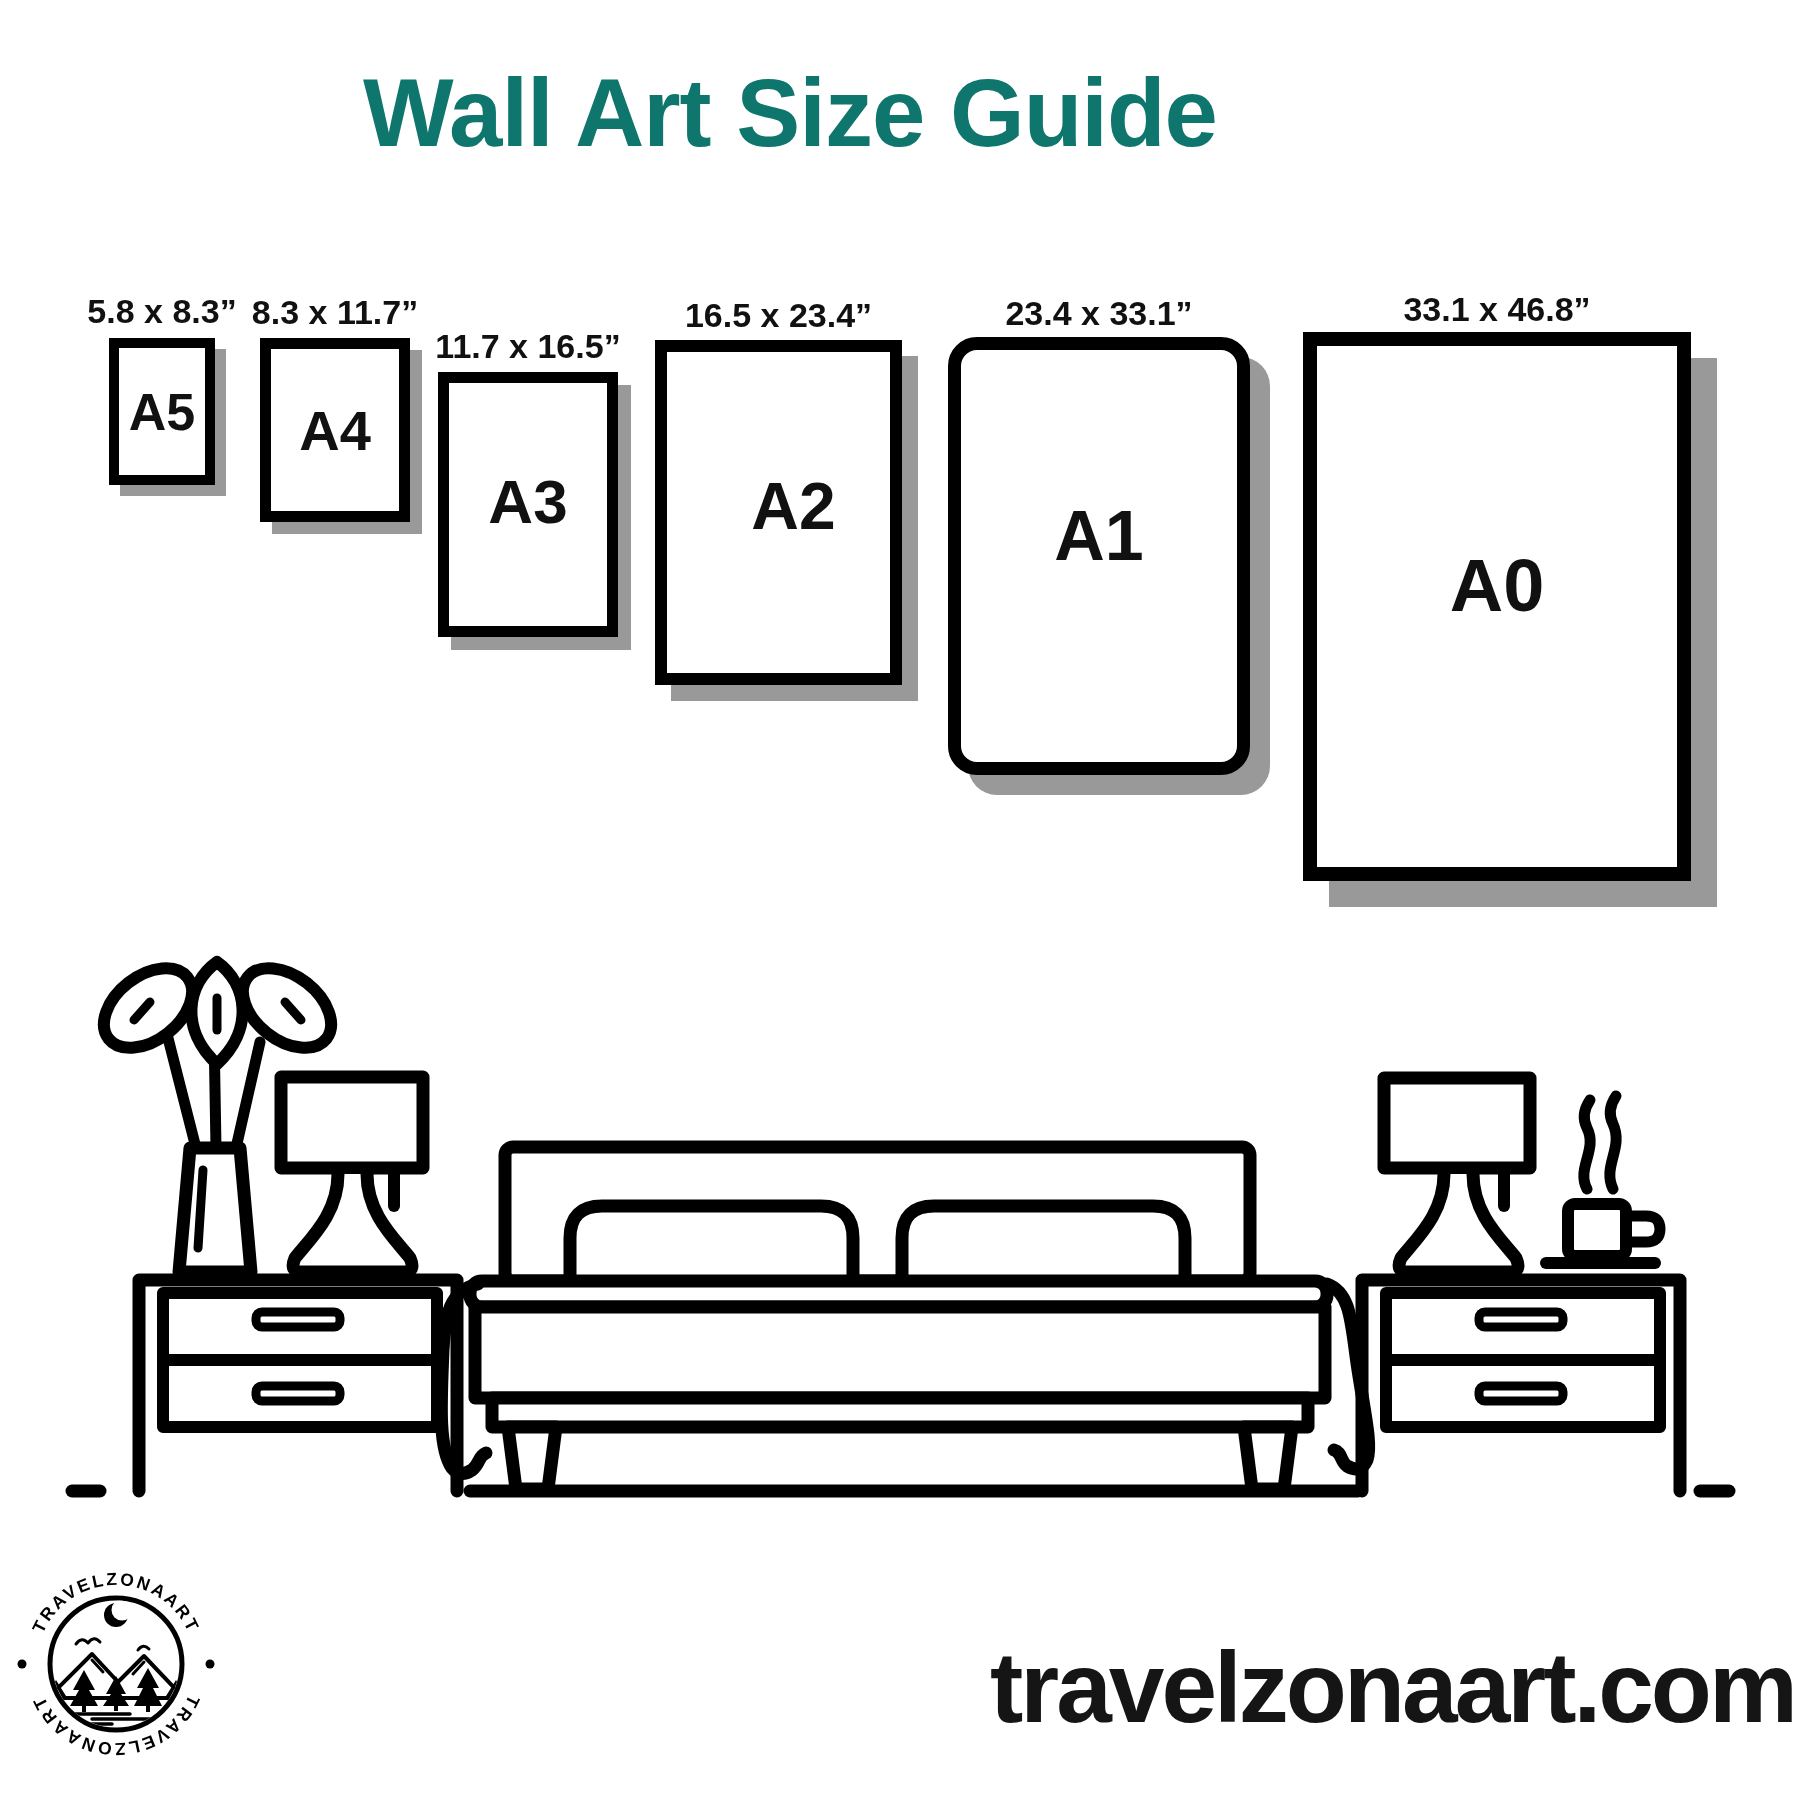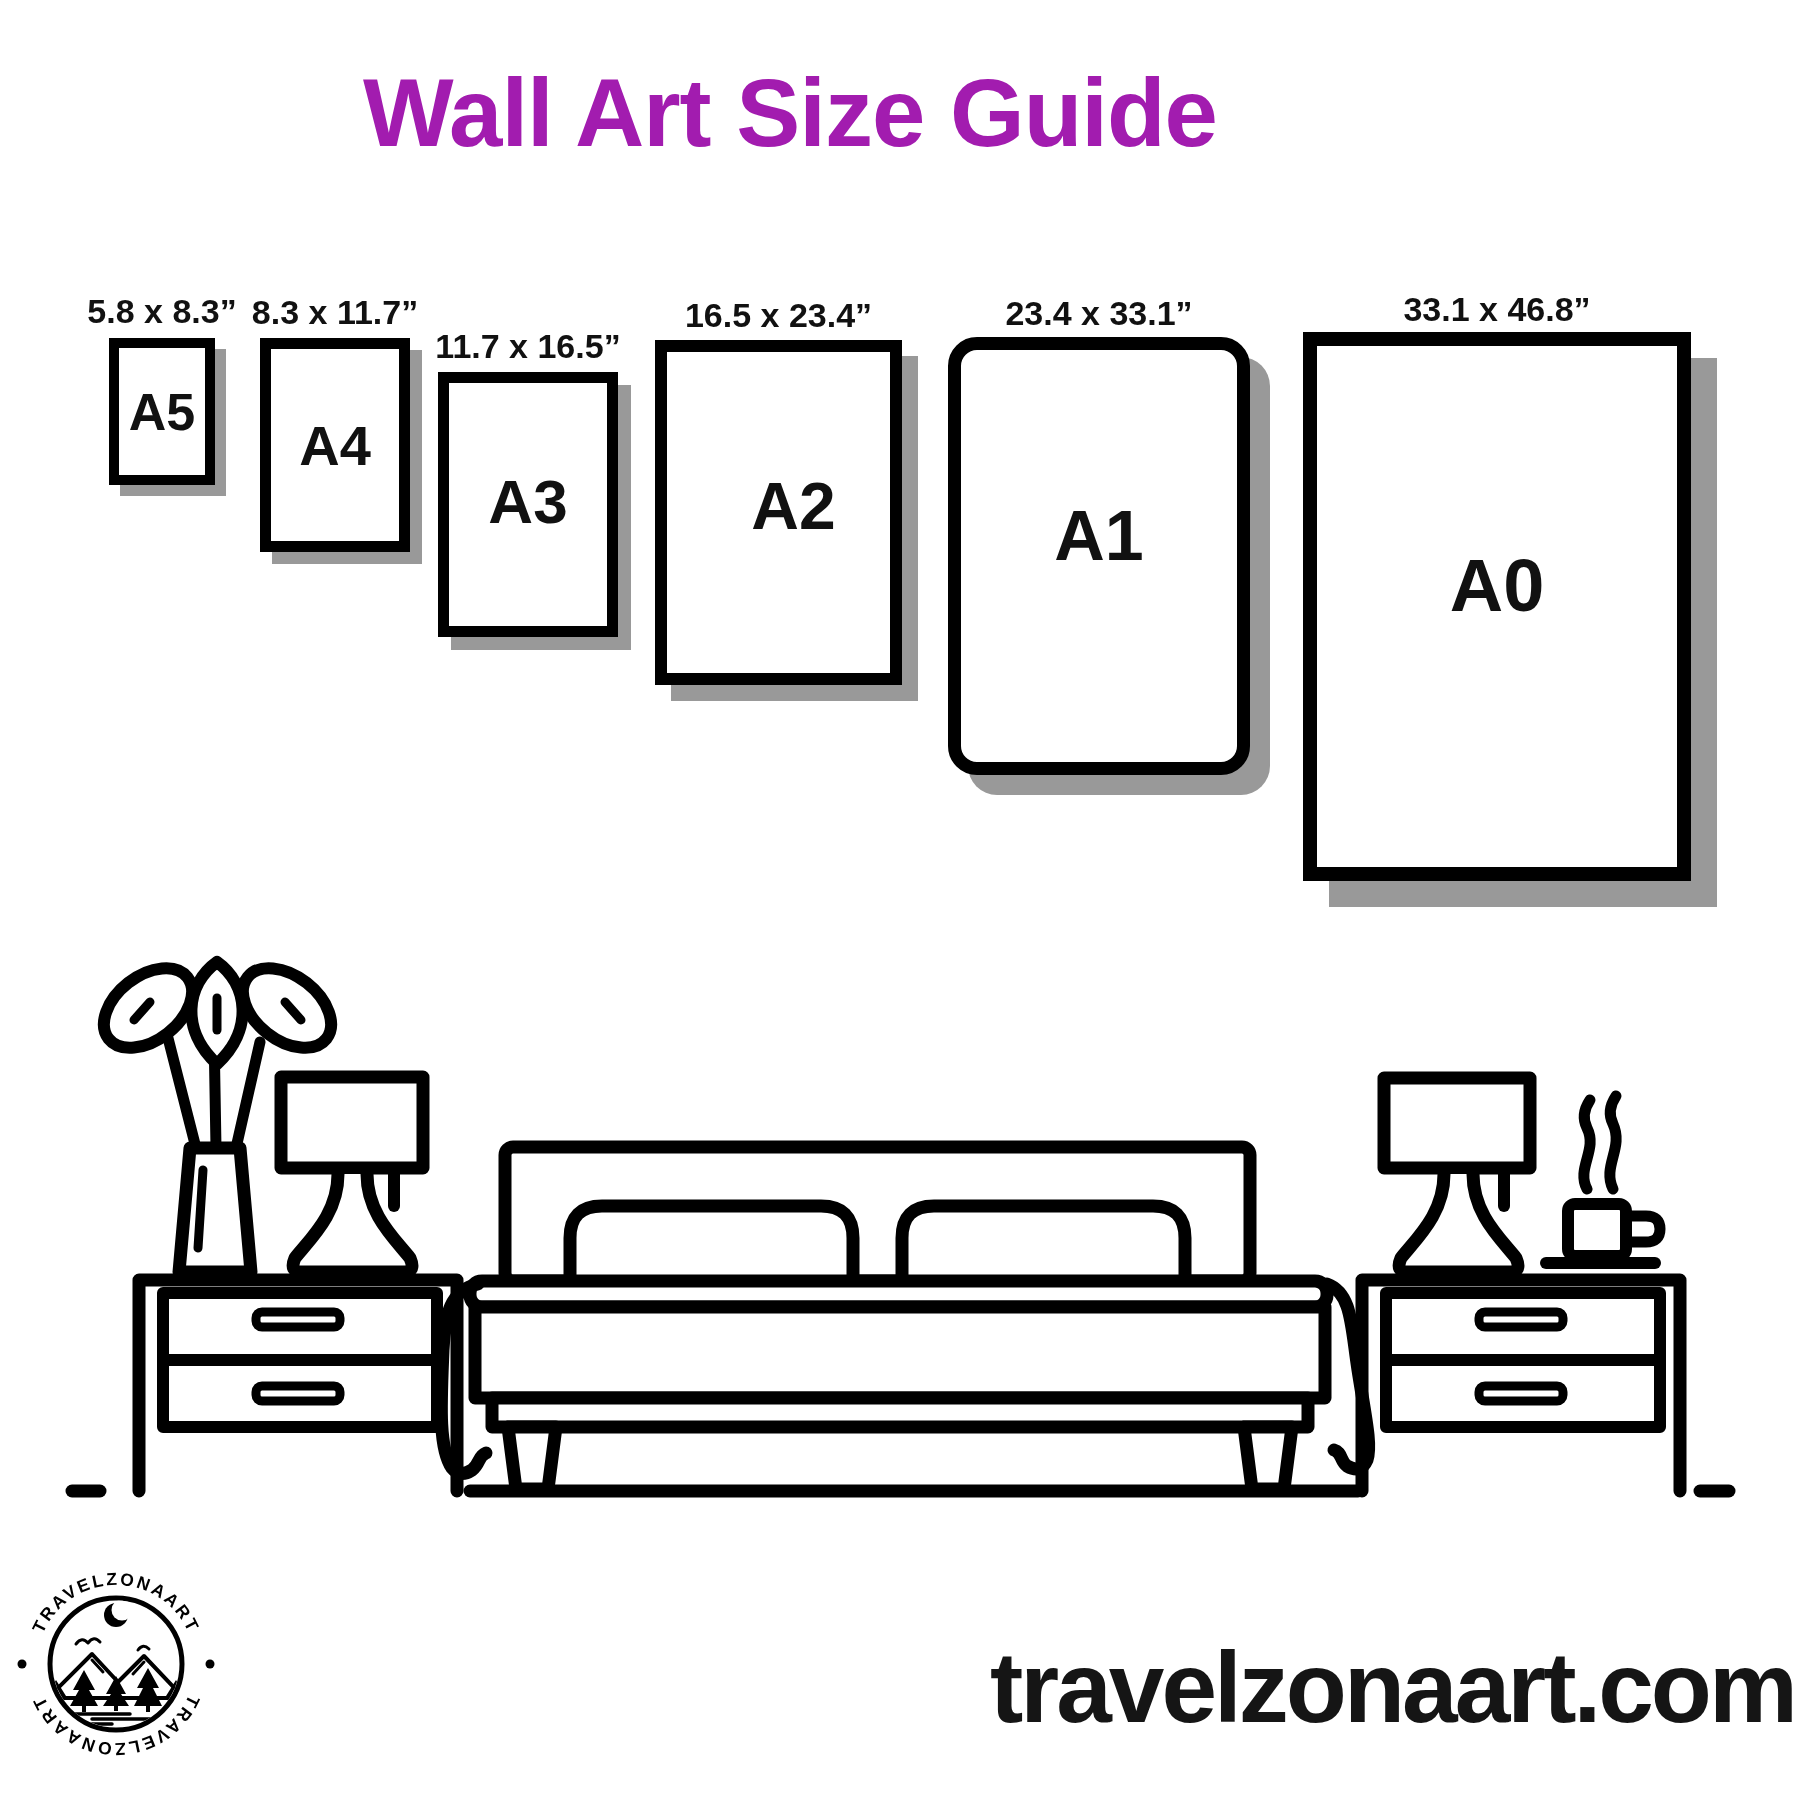--- a/index.html
+++ b/index.html
@@ -1,19 +1,19 @@
 <!DOCTYPE html>
 <html><head>
 <meta charset="utf-8">
 <style>
   html,body{margin:0;padding:0;background:#ffffff;}
   body{width:1800px;height:1800px;position:relative;overflow:hidden;
        font-family:"Liberation Sans", sans-serif;color:#000;}
   .page-title{position:absolute;left:140px;top:58px;width:1300px;text-align:center;
-      font-size:96px;font-weight:800;letter-spacing:-1px;color:#a21caf;}
+      font-size:96px;font-weight:800;letter-spacing:-1px;color:#0f766e;}
   .frame{position:absolute;background:#fff;border:12px solid #000;box-sizing:border-box;
       display:flex;align-items:center;justify-content:center;}
   .frame .aname{font-weight:700;color:#111;}
   .frame .dims{position:absolute;left:50%;transform:translateX(-50%);top:-56px;
       white-space:nowrap;font-size:34px;font-weight:700;color:#111;}
   .room-svg,.logo-svg{position:absolute;}
   .room-svg{left:0;top:940px;}
   .logo-svg{left:0;top:1548px;}
   .website{position:absolute;left:990px;top:1630px;width:790px;
       font-size:100px;font-weight:800;letter-spacing:-3px;color:#151515;}
@@ -21,21 +21,21 @@
 </head>
 <body>
 
 <div class="page-title">Wall Art Size Guide</div>
 
 <div id="frames-row">
     <div class="frame" style="left: 109px; top: 338px; width: 106px; height: 147px; border-width: 10px; box-shadow: rgb(153, 153, 153) 11px 11px 0px;">
       <span class="dims">5.8 x 8.3”</span>
       <span class="aname" style="font-size: 52px; transform: translateY(0px);">A5</span>
     </div>
-    <div class="frame" style="left: 260px; top: 338px; width: 150px; height: 214px; border-width: 11px; box-shadow: rgb(153, 153, 153) 12px 12px 0px;">
+    <div class="frame" style="left: 260px; top: 338px; width: 150px; height: 184px; border-width: 11px; box-shadow: rgb(153, 153, 153) 12px 12px 0px;">
       <span class="dims">8.3 x 11.7”</span>
       <span class="aname" style="font-size: 56px; transform: translateY(0px);">A4</span>
     </div>
     <div class="frame" style="left: 438px; top: 340px; width: 180px; height: 265px; border-width: 11px; box-shadow: rgb(153, 153, 153) 13px 13px 0px; margin-top: 32px;">
       <span class="dims">11.7 x 16.5”</span>
       <span class="aname" style="font-size: 62px; transform: translateY(-3px);">A3</span>
     </div>
     <div class="frame" style="left: 655px; top: 340px; width: 247px; height: 345px; border-width: 12px; box-shadow: rgb(153, 153, 153) 16px 16px 0px; padding-left: 30px;">
       <span class="dims">16.5 x 23.4”</span>
       <span class="aname" style="font-size: 66px; transform: translateY(-7px);">A2</span>

